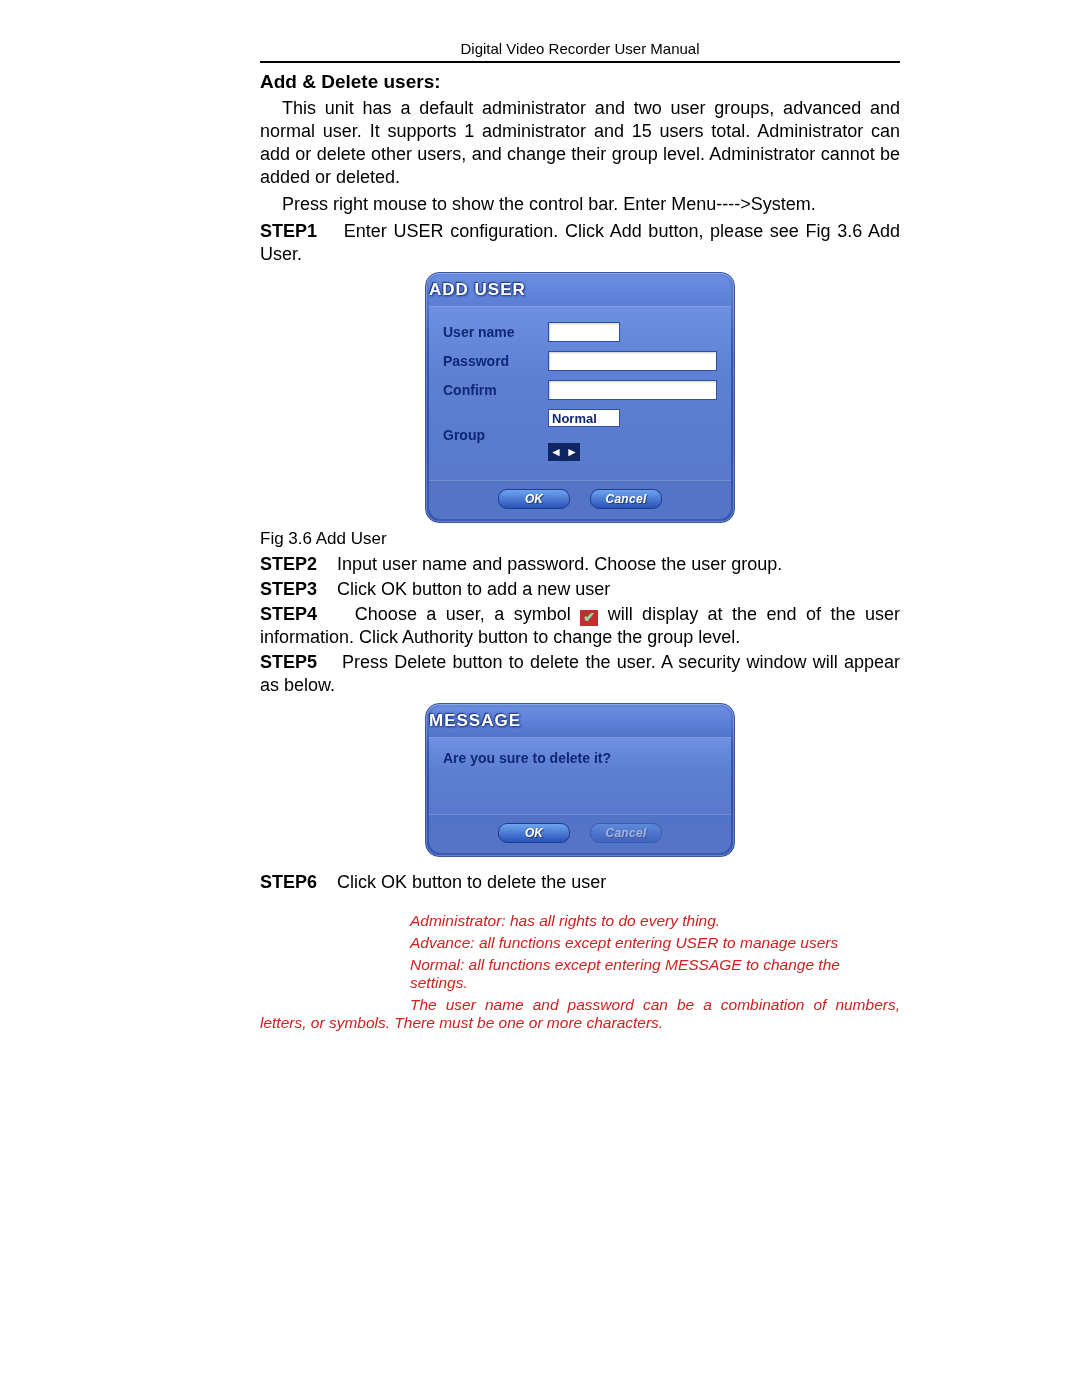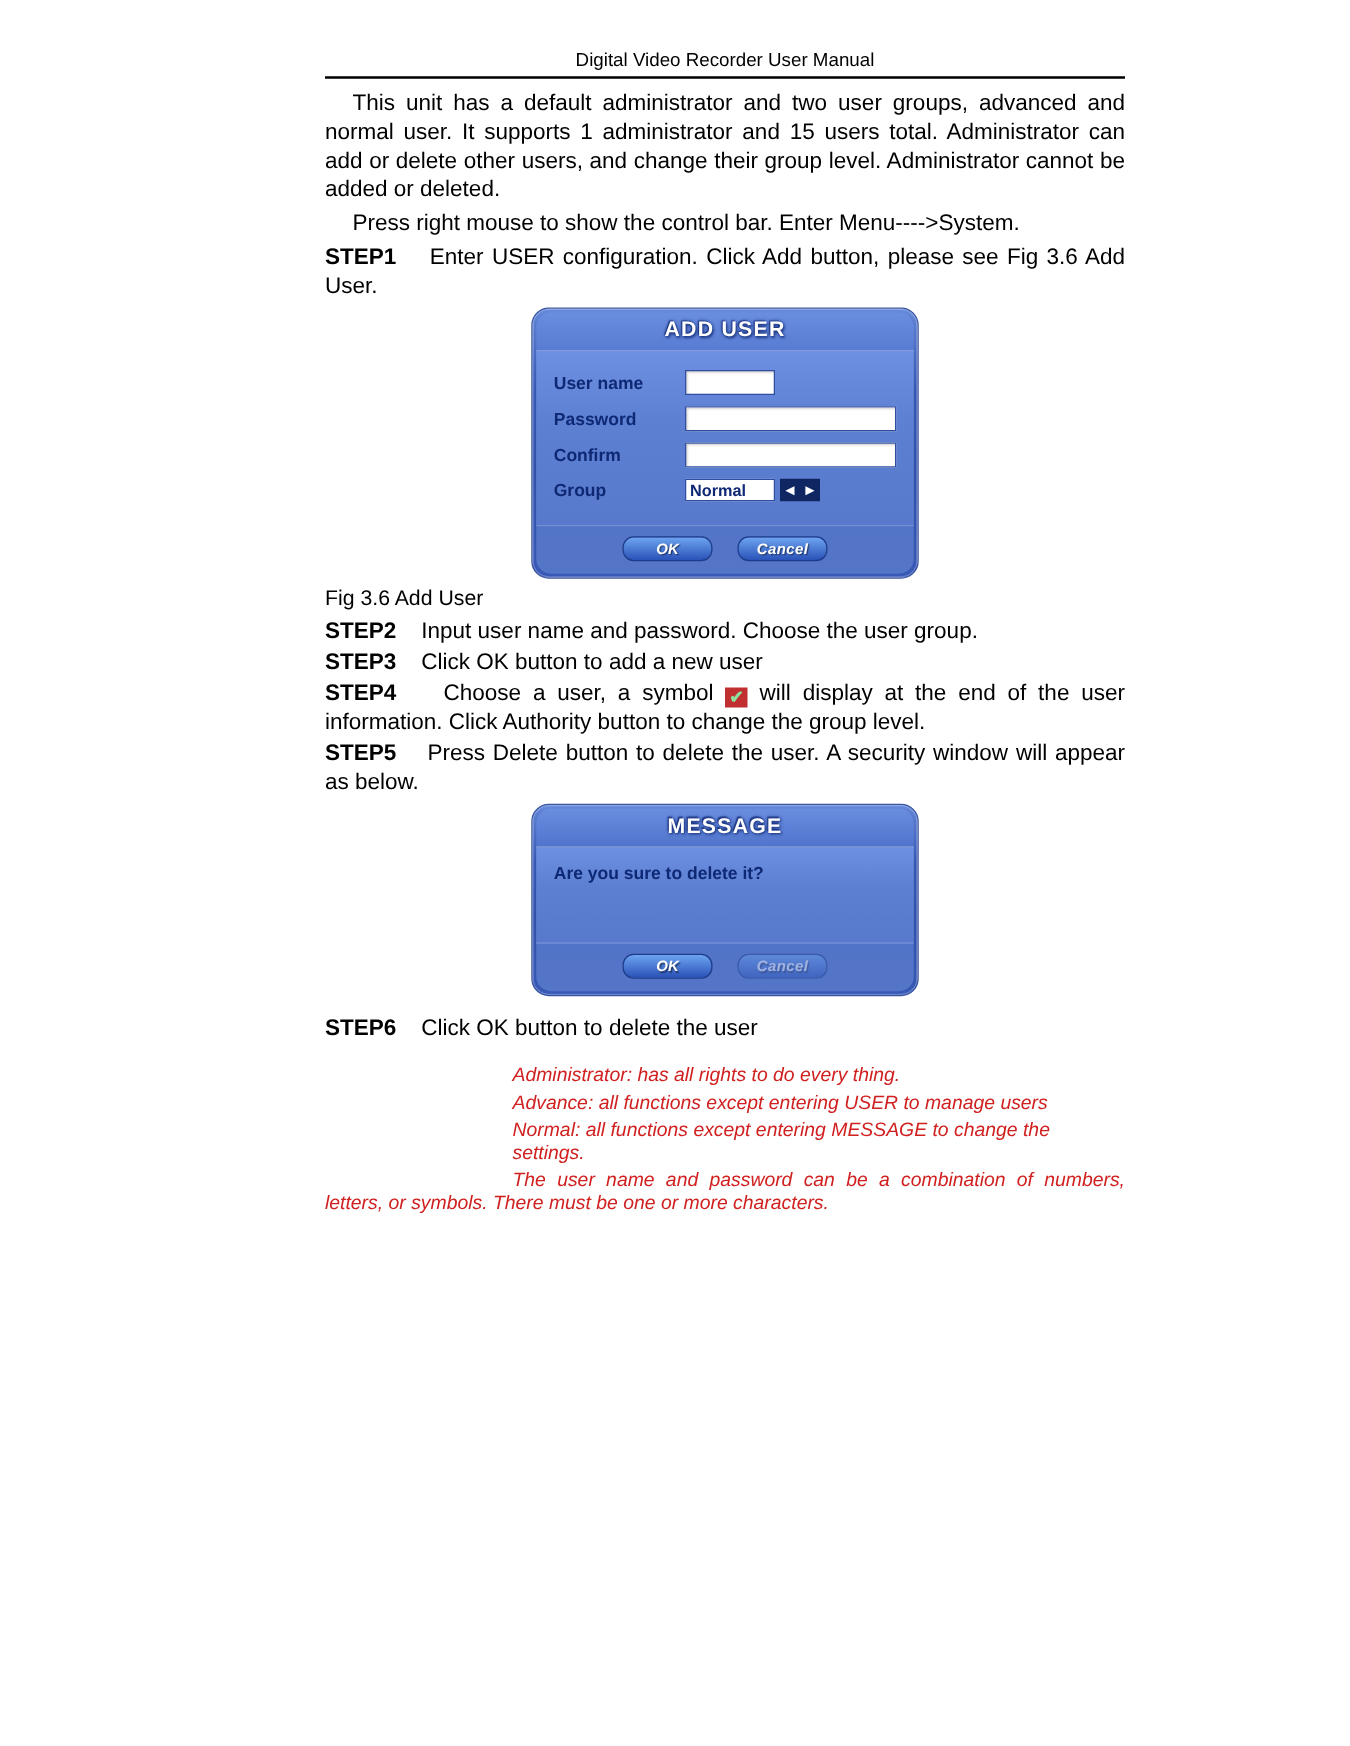--- a/index.html
+++ b/index.html
@@ -60,21 +60,20 @@
     box-shadow: inset 0 0 0 1px rgba(255,255,255,.25);
     padding: 3px;
     box-sizing: border-box;
   }
   .dvr-inner {
     border-radius: 12px;
     background: linear-gradient(#6a8de0, #4a6fc7 25%, #5575c7 100%);
     padding: 0 0 8px 0;
   }
   .dvr-title {
-    text-align: center;
     font-weight: bold;
     font-family: Arial, sans-serif;
     color: #ffffff;
     letter-spacing: 1px;
     padding: 4px 0 6px 0;
     font-size: 17px;
     text-shadow: 1px 1px 2px #203a86, -1px -1px 1px #203a86, 0 0 3px #203a86;
   }
   .dvr-body {
     background: linear-gradient(#6e90e2, #5d80d3 40%, #5879cc);
@@ -96,21 +95,22 @@
     flex: 1;
     height: 18px;
     background: #ffffff;
     border: 1px solid #2f4ea0;
     box-shadow: inset 1px 1px 2px rgba(0,0,0,.2);
   }
   .dvr-input.small { flex: 0 0 70px; }
   .dvr-select {
     display: flex;
     align-items: flex-start;
-    gap: 4px;
+    gap: 16px;
+    flex-direction: column;
   }
   .dvr-select-val {
     width: 72px;
     height: 18px;
     background: #ffffff;
     border: 1px solid #2f4ea0;
     color: #0e2874;
     font-size: 13px;
     font-weight: bold;
     padding: 0 3px;
@@ -223,20 +223,21 @@
     justify-content: center;
   }
 </style>
 </head>
 <body>
 
 <div class="page">
   <div class="header-line">Digital Video Recorder User Manual</div>
 
   <div class="content">
+    <div class="section-title">Add &amp; Delete users:</div>
 
     <p class="body indent">This unit has a default administrator and two user groups, advanced and normal user. It supports 1 administrator and 15 users total. Administrator can add or delete other users, and change their group level. Administrator cannot be added or deleted.</p>
     <p class="body indent">Press right mouse to show the control bar. Enter Menu----&gt;System.</p>
 
     <p class="step-line">
       <b>STEP1</b>&nbsp;&nbsp;&nbsp;
       <span>Enter USER configuration. Click Add button, please see Fig 3.6 Add User.</span>
     </p>
 
     <div class="dvr-dialog">

